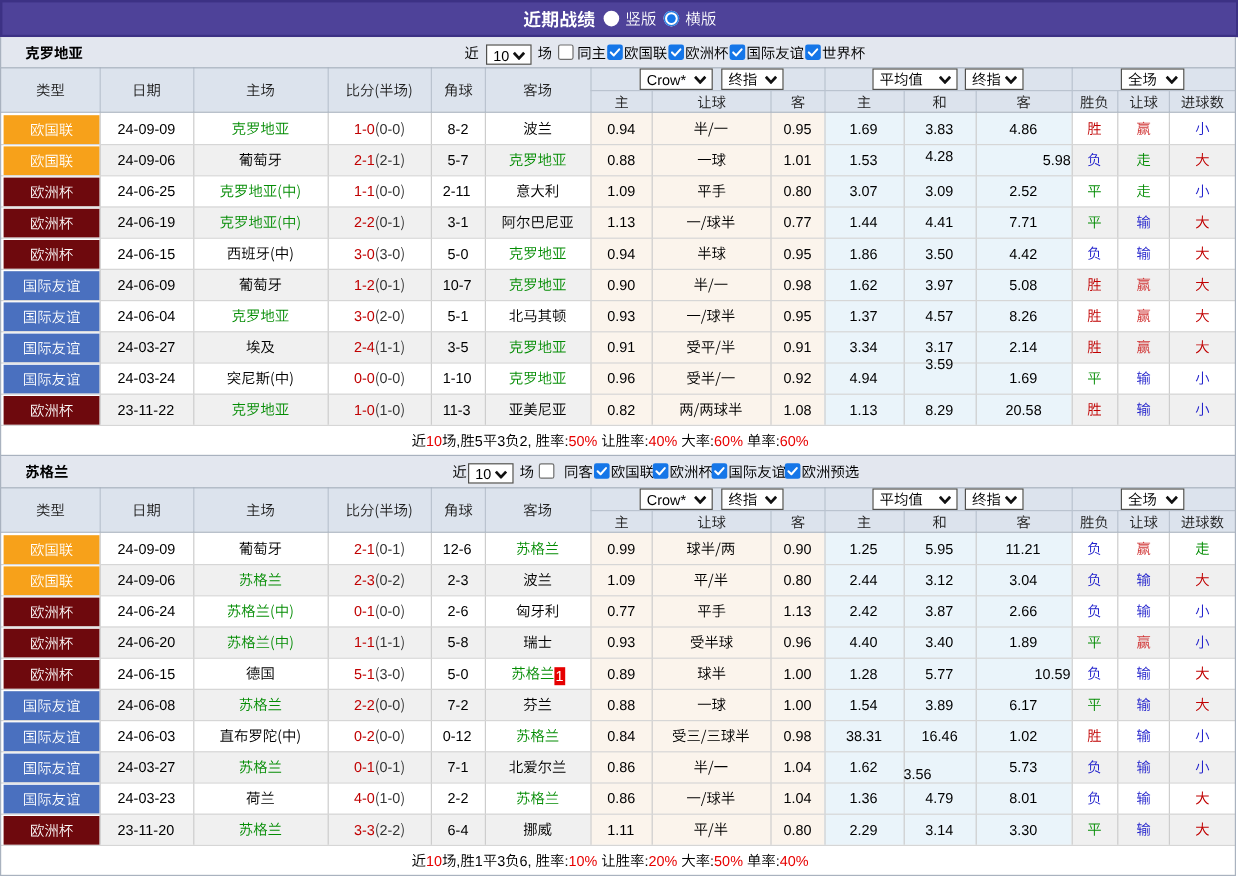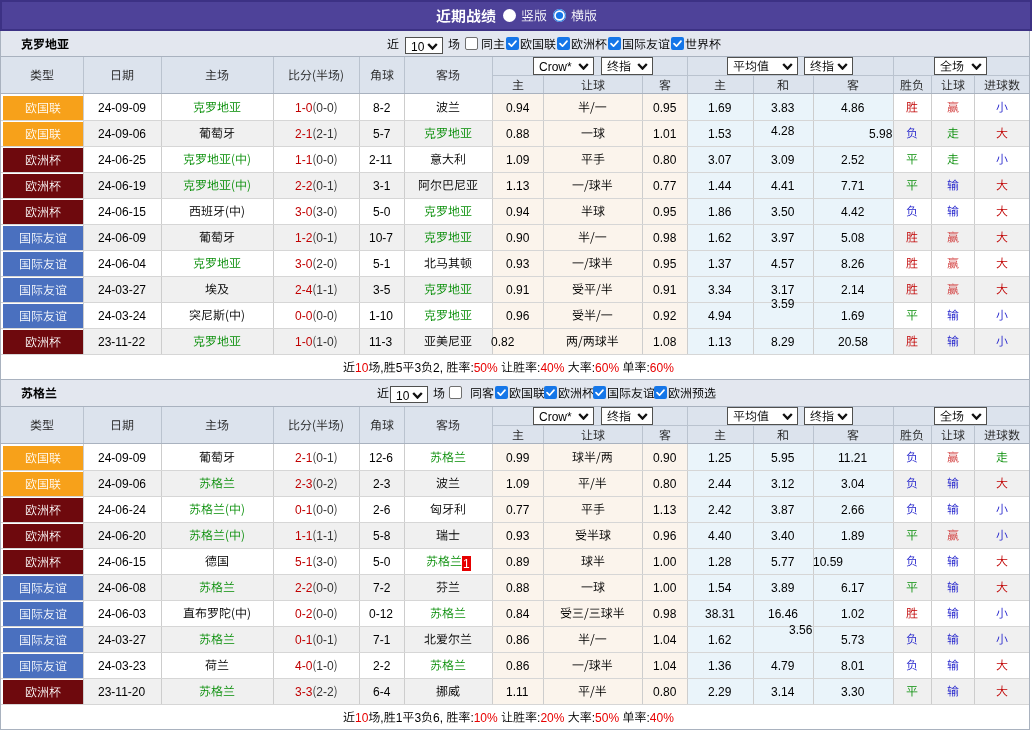--- a/index.html
+++ b/index.html
@@ -1514,21 +1514,21 @@
       <g fill="#333333" transform="scale(0.01200,-0.01200)">
         <use href="#g33" x="3222"></use>
       </g>
     </svg>
   </div>
 <div style="position:absolute;left:359px;top:328px;width:45px;height:25px;display:flex;align-items:center;justify-content:center">
     <svg width="25" height="18" viewBox="0 -13.56 25 18" style="display:block">
       <text x="0.0" y="0" font-size="12px" fill="#000000" font-family="Liberation Sans,sans-serif">11-3</text>
     </svg>
   </div>
-<div style="position:absolute;left:464px;top:328px;width:51px;height:25px;display:flex;align-items:center;justify-content:flex-end">
+<div style="position:absolute;left:492px;top:328px;width:51px;height:25px;display:flex;align-items:center;justify-content:center">
     <svg width="24" height="18" viewBox="0 -13.56 24 18" style="display:block">
       <text x="0.0" y="0" font-size="12px" fill="#000000" font-family="Liberation Sans,sans-serif">0.82</text>
     </svg>
   </div>
 <div style="position:absolute;left:543px;top:328px;width:99px;height:25px;display:flex;align-items:center;justify-content:center">
     <svg width="53" height="18" viewBox="0 -13.56 53 18" style="display:block">
       <g fill="#000000" transform="scale(0.01200,-0.01200)">
         <use href="#g85"></use>
         <use href="#g55" x="1000"></use>
         <use href="#g85" x="1392"></use>
@@ -2530,21 +2530,21 @@
 <div style="position:absolute;left:687px;top:548px;width:66px;height:25px;display:flex;align-items:center;justify-content:center">
     <svg width="24" height="18" viewBox="0 -13.56 24 18" style="display:block">
       <text x="0.0" y="0" font-size="12px" fill="#000000" font-family="Liberation Sans,sans-serif">1.28</text>
     </svg>
   </div>
 <div style="position:absolute;left:753px;top:548px;width:60px;height:25px;display:flex;align-items:center;justify-content:center">
     <svg width="24" height="18" viewBox="0 -13.56 24 18" style="display:block">
       <text x="0.0" y="0" font-size="12px" fill="#000000" font-family="Liberation Sans,sans-serif">5.77</text>
     </svg>
   </div>
-<div style="position:absolute;left:813px;top:548px;width:80px;height:25px;display:flex;align-items:center;justify-content:flex-start">
+<div style="position:absolute;left:813px;top:548px;width:80px;height:25px;display:flex;align-items:center;justify-content:flex-end">
     <svg width="31" height="18" viewBox="0 -13.56 31 18" style="display:block">
       <text x="0.0" y="0" font-size="12px" fill="#000000" font-family="Liberation Sans,sans-serif">10.59</text>
     </svg>
   </div>
 <div style="position:absolute;left:893px;top:548px;width:38px;height:25px;display:flex;align-items:center;justify-content:center">
     <svg width="12" height="18" viewBox="0 -13.56 12 18" style="display:block">
       <g fill="#2222cc" transform="scale(0.01200,-0.01200)">
         <use href="#g40"></use>
       </g>
     </svg>
@@ -2816,21 +2816,21 @@
 <div style="position:absolute;left:642px;top:626px;width:45px;height:25px;display:flex;align-items:center;justify-content:center">
     <svg width="24" height="18" viewBox="0 -13.56 24 18" style="display:block">
       <text x="0.0" y="0" font-size="12px" fill="#000000" font-family="Liberation Sans,sans-serif">1.04</text>
     </svg>
   </div>
 <div style="position:absolute;left:687px;top:626px;width:66px;height:25px;display:flex;align-items:center;justify-content:center">
     <svg width="24" height="18" viewBox="0 -13.56 24 18" style="display:block">
       <text x="0.0" y="0" font-size="12px" fill="#000000" font-family="Liberation Sans,sans-serif">1.62</text>
     </svg>
   </div>
-<div style="position:absolute;left:753px;top:616px;width:60px;height:25px;display:flex;align-items:center;justify-content:flex-end">
+<div style="position:absolute;left:753px;top:632px;width:60px;height:25px;display:flex;align-items:center;justify-content:flex-start">
     <svg width="24" height="18" viewBox="0 -13.56 24 18" style="display:block">
       <text x="0.0" y="0" font-size="12px" fill="#000000" font-family="Liberation Sans,sans-serif">3.56</text>
     </svg>
   </div>
 <div style="position:absolute;left:813px;top:626px;width:80px;height:25px;display:flex;align-items:center;justify-content:center">
     <svg width="24" height="18" viewBox="0 -13.56 24 18" style="display:block">
       <text x="0.0" y="0" font-size="12px" fill="#000000" font-family="Liberation Sans,sans-serif">5.73</text>
     </svg>
   </div>
 <div style="position:absolute;left:893px;top:626px;width:38px;height:25px;display:flex;align-items:center;justify-content:center">

